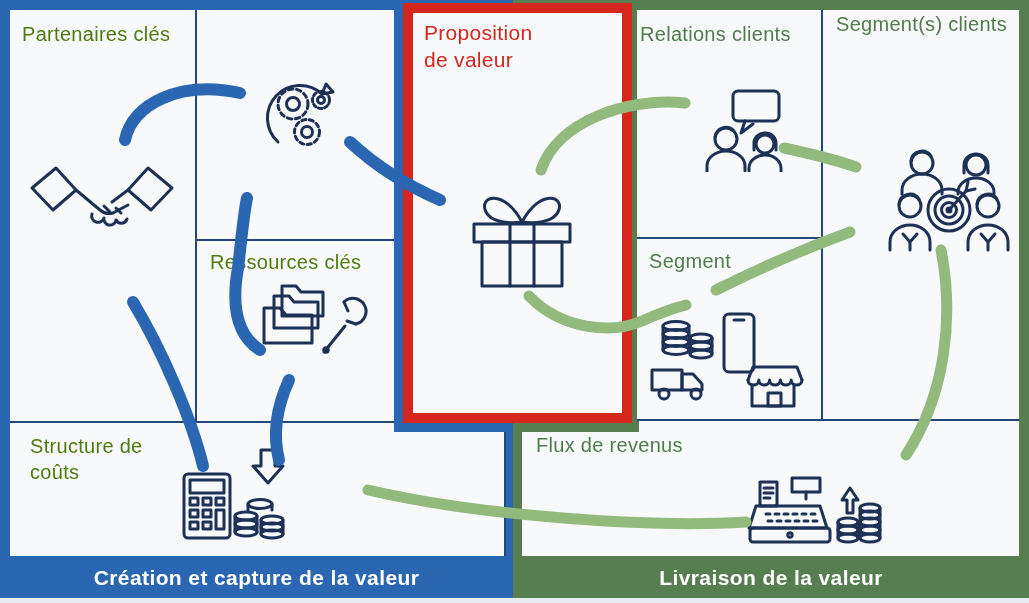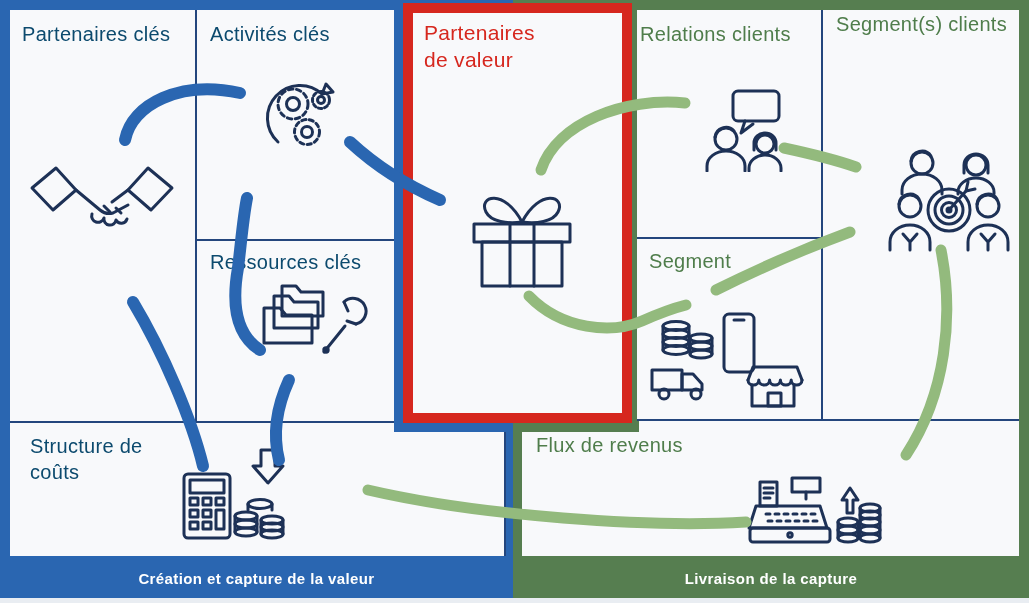--- a/index.html
+++ b/index.html
@@ -4,27 +4,27 @@
 <style>
   html,body{margin:0;padding:0;}
   body{font-family:"Liberation Sans",sans-serif;background:#dfe5ec;}
   #canvas{position:relative;width:1029px;height:603px;background:#e9edf2;overflow:hidden;}
   .half{position:absolute;top:0;height:598px;}
   .panel{position:absolute;background:#F8F9FB;}
   .divider{position:absolute;background:#24467D;}
   .strip-blue{position:absolute;background:#2A66B1;}
   .strip-green{position:absolute;background:#567E50;}
   .title{position:absolute;font-size:20px;line-height:1.28;letter-spacing:.3px;z-index:12;}
-  .t-blue{color:#0c4a6e;}
+  .t-blue{color:#4d7c0f;}
   .t-green{color:#4F7D4B;}
   .t-red{color:#D6271E;font-size:21px;}
   #redbox{position:absolute;left:403px;top:3px;width:229px;height:420px;background:#D6271E;z-index:8;}
   #redbox .inner{position:absolute;left:10px;top:10px;right:10px;bottom:10px;background:#F8F9FB;}
   .footer{position:absolute;top:558px;height:40px;display:flex;align-items:center;justify-content:center;
-          color:#ffffff;font-size:15px;font-weight:bold;letter-spacing:.4px;z-index:12;}
+          color:#ffffff;font-size:21px;font-weight:bold;letter-spacing:.4px;z-index:12;}
   .iconsvg{position:absolute;z-index:14;}
   .iconsvg path,.iconsvg rect,.iconsvg circle,.iconsvg ellipse{
       stroke:#1D3156;stroke-width:3;fill:none;stroke-linecap:round;stroke-linejoin:round;}
   #arrows{position:absolute;left:0;top:0;z-index:20;pointer-events:none;}
   #arrows path{fill:none;}
   .ab{stroke:#2A66B1;stroke-width:12;stroke-linecap:round;}
   .ag{stroke:#93BA7D;stroke-width:11;stroke-linecap:round;}
 </style>
 </head>
 <body>
@@ -49,31 +49,30 @@
 
   <div class="strip-blue" style="left:394px;top:0;width:12px;height:432px;"></div>
   <div class="strip-blue" style="left:394px;top:421px;width:119px;height:11px;"></div>
   <div class="strip-green" style="left:513px;top:421px;width:126px;height:11px;"></div>
 
   <div id="redbox">
       <div class="inner"></div>
     </div>
 
   <div class="title t-blue" style="left:22px;top:22px;">Partenaires clés</div>
-  <div class="title t-blue" style="left:210px;top:22px;">Activités clés</div>
   <div class="title t-blue" style="left:210px;top:250px;">Ressources clés</div>
-  <div class="title t-red" style="left:424px;top:20px;width:125px;">Partenaires de valeur</div>
+  <div class="title t-red" style="left:424px;top:20px;width:125px;">Proposition de valeur</div>
   <div class="title t-green" style="left:640px;top:22px;">Relations clients</div>
   <div class="title t-green" style="left:836px;top:12px;">Segment(s) clients</div>
   <div class="title t-green" style="left:649px;top:249px;">Segment</div>
   <div class="title t-blue" style="left:30px;top:434px;width:150px;">Structure de coûts</div>
   <div class="title t-green" style="left:536px;top:433px;">Flux de revenus</div>
 
   <div class="footer" style="left:0;width:513px;">Création et capture de la valeur</div>
-  <div class="footer" style="left:513px;width:516px;">Livraison de la capture</div>
+  <div class="footer" style="left:513px;width:516px;">Livraison de la valeur</div>
 
   <svg class="iconsvg" style="left:26px;top:156px;" width="152" height="92" viewBox="0 0 152 92">
     <path d="M6,32 L30,12 L50,34 L27,54 Z"></path>
     <path d="M146,32 L122,12 L102,34 L125,54 Z"></path>
     <path d="M50,34 L74,54 q6,5 13,3 l15,-8"></path>
     <path d="M102,34 L86,46"></path>
     <path d="M66,58 a6,6 0 0 0 12,4 a6,6 0 0 0 12,2 a6,6 0 0 0 11,-1"></path>
     <path d="M78,50 l6,6 M90,52 l5,5"></path>
   </svg>
 

